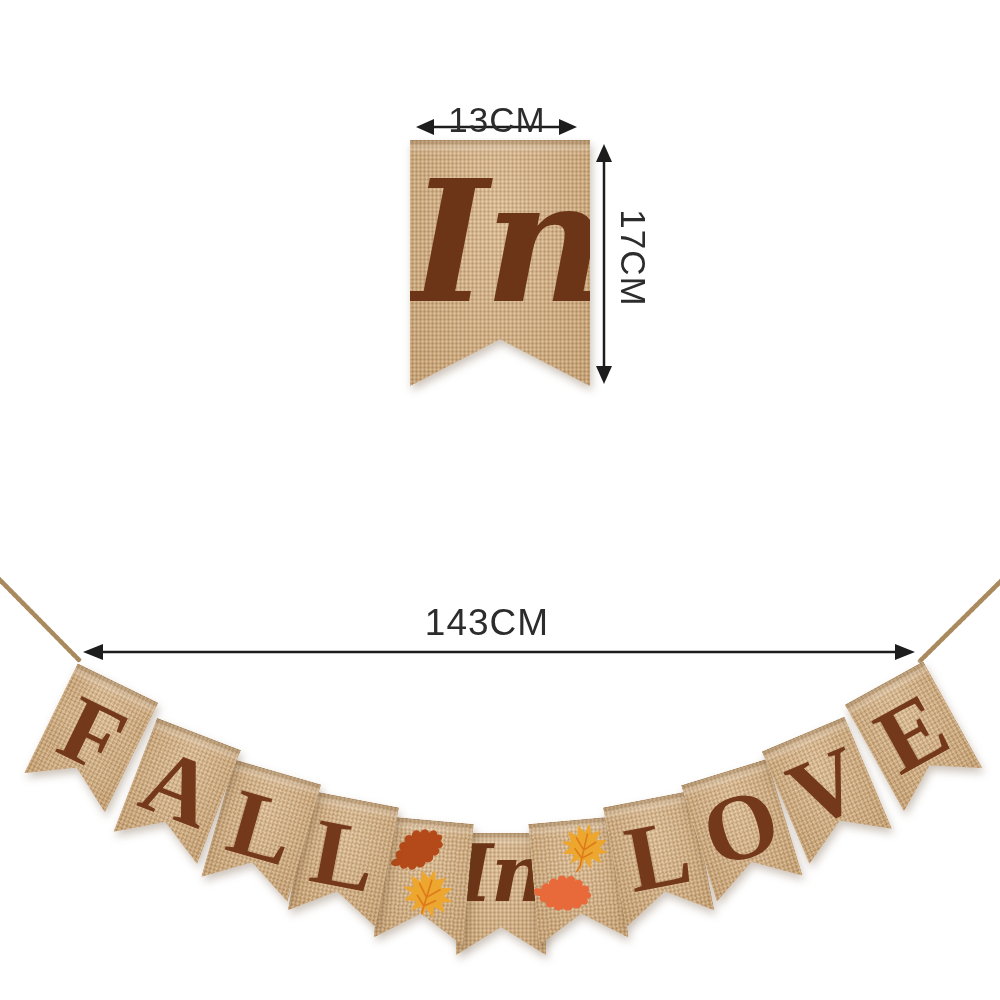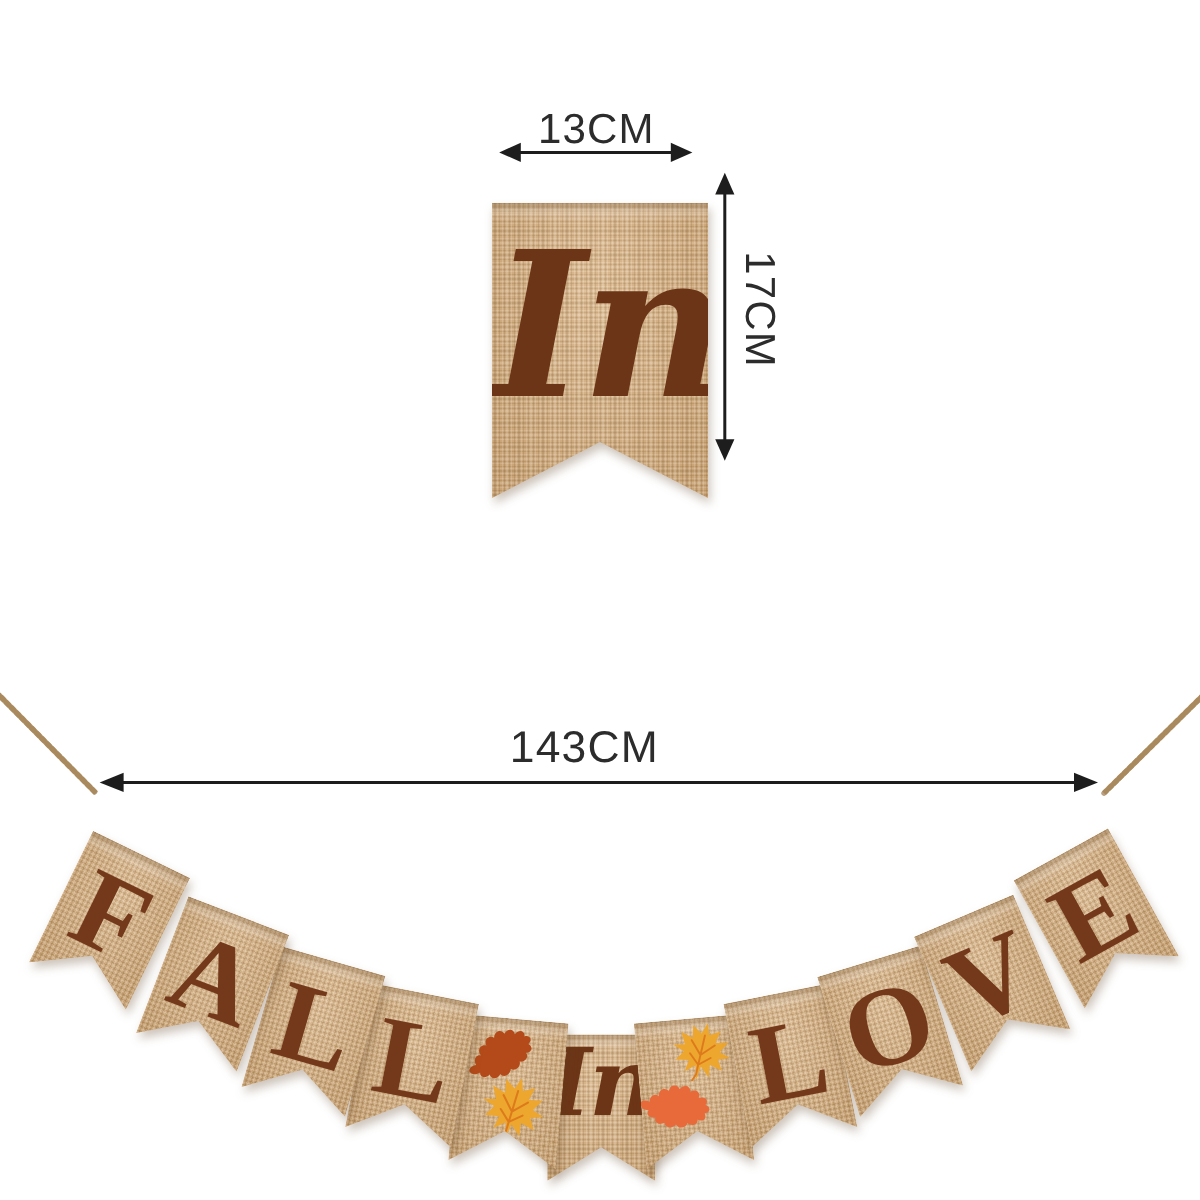--- a/index.html
+++ b/index.html
@@ -21,21 +21,21 @@
   .pennant{
     position:absolute;width:90px;height:122px;margin-left:-45px;
     transform-origin:50% 0;
     clip-path:polygon(0 0,100% 0,100% 100%,50% 77%,0 100%);
   }
   .pennant-wrap{position:absolute;inset:0;pointer-events:none;}
   .pennant::before, .top-pennant::before{
     content:"";position:absolute;top:0;left:0;right:0;height:14px;
     background:linear-gradient(180deg, rgba(96,67,33,0.30), rgba(255,255,255,0.20) 55%, rgba(0,0,0,0) 100%);
   }
-  .shadowed{filter:drop-shadow(2px 5px 4px rgba(90,60,30,0.30));margin-top:29px;}
+  .shadowed{filter:drop-shadow(2px 5px 4px rgba(90,60,30,0.30));}
   .top-pennant{
     position:absolute;left:410px;top:140px;width:180px;height:246px;
     clip-path:polygon(0 0,100% 0,100% 100%,50% 81%,0 100%);
   }
   
   .pennant-letter{
     position:absolute;top:10px;left:0;right:0;text-align:center;
     font-family:"Liberation Serif",serif;font-weight:700;font-size:94px;line-height:1;
     color:var(--letter-brown,#74391b);
   }
@@ -49,21 +49,21 @@
     font-family:"DejaVu Serif",serif;font-style:italic;font-weight:700;
     font-size:168px;line-height:1;color:var(--script-brown,#6d3517);letter-spacing:-4px;
   }
   .leaf{position:absolute;}
   
   .dim-label{
     position:absolute;color:var(--dimension-text,#2c2c2c);
     font-family:"Liberation Sans",sans-serif;font-size:35px;font-weight:400;letter-spacing:1px;
     white-space:nowrap;z-index:41;
   }
-  #label-13cm{left:497px;top:88px;transform:translateX(-50%);}
+  #label-13cm{left:497px;top:100px;transform:translateX(-50%);}
   #label-17cm{left:633px;top:258px;transform:translate(-50%,-50%) rotate(90deg);}
   #label-143cm{left:487px;top:602px;transform:translateX(-50%);font-size:37px;}
   .overlay-svg{position:absolute;inset:0;width:100%;height:100%;pointer-events:none;}
   #twine-layer{z-index:1;}
   #dim-layer{z-index:40;}
   #banner-pennants .pennant{z-index:10;}
 </style>
 </head>
 <body>
 

